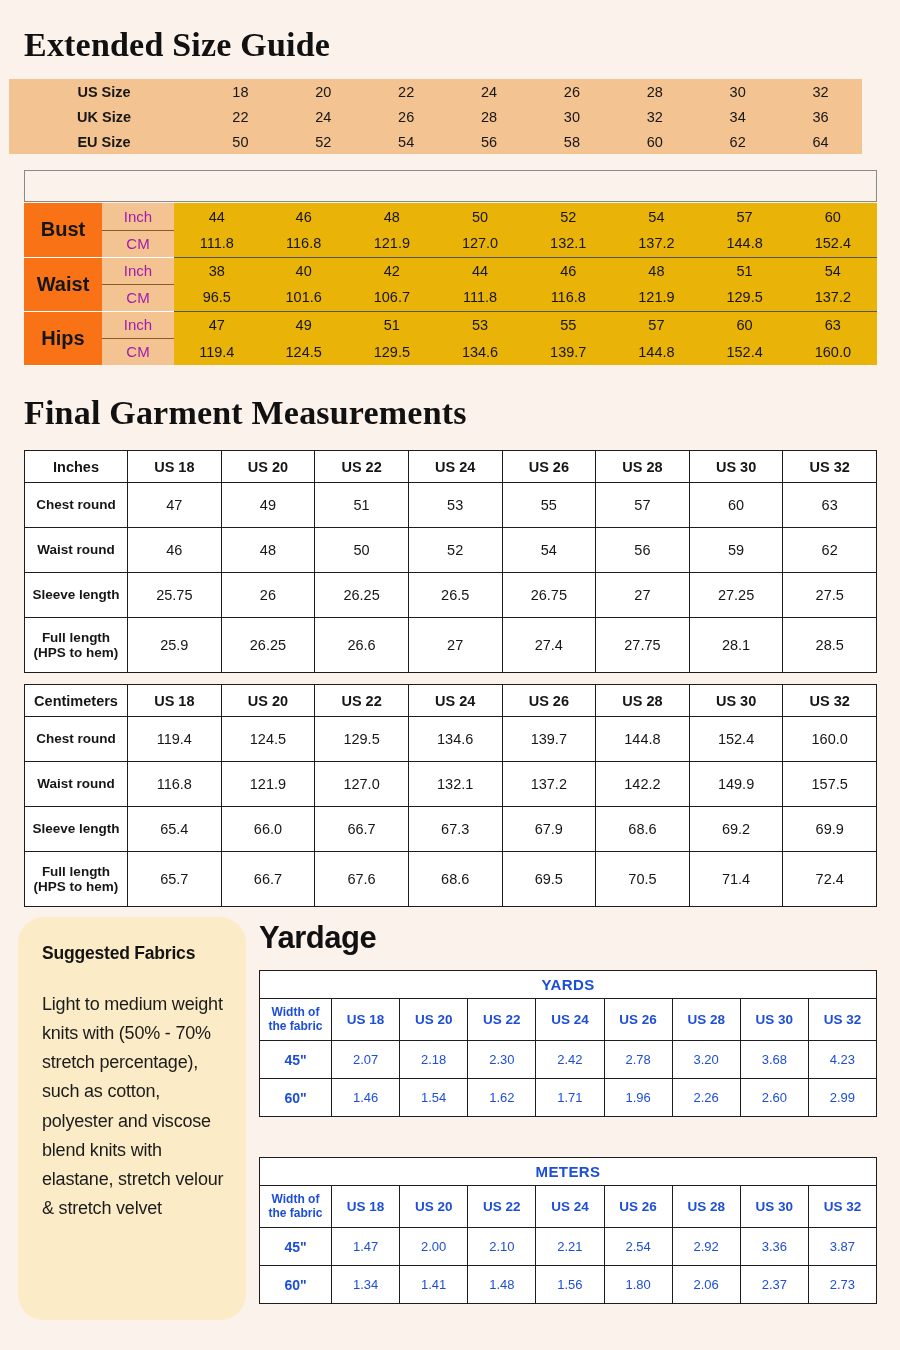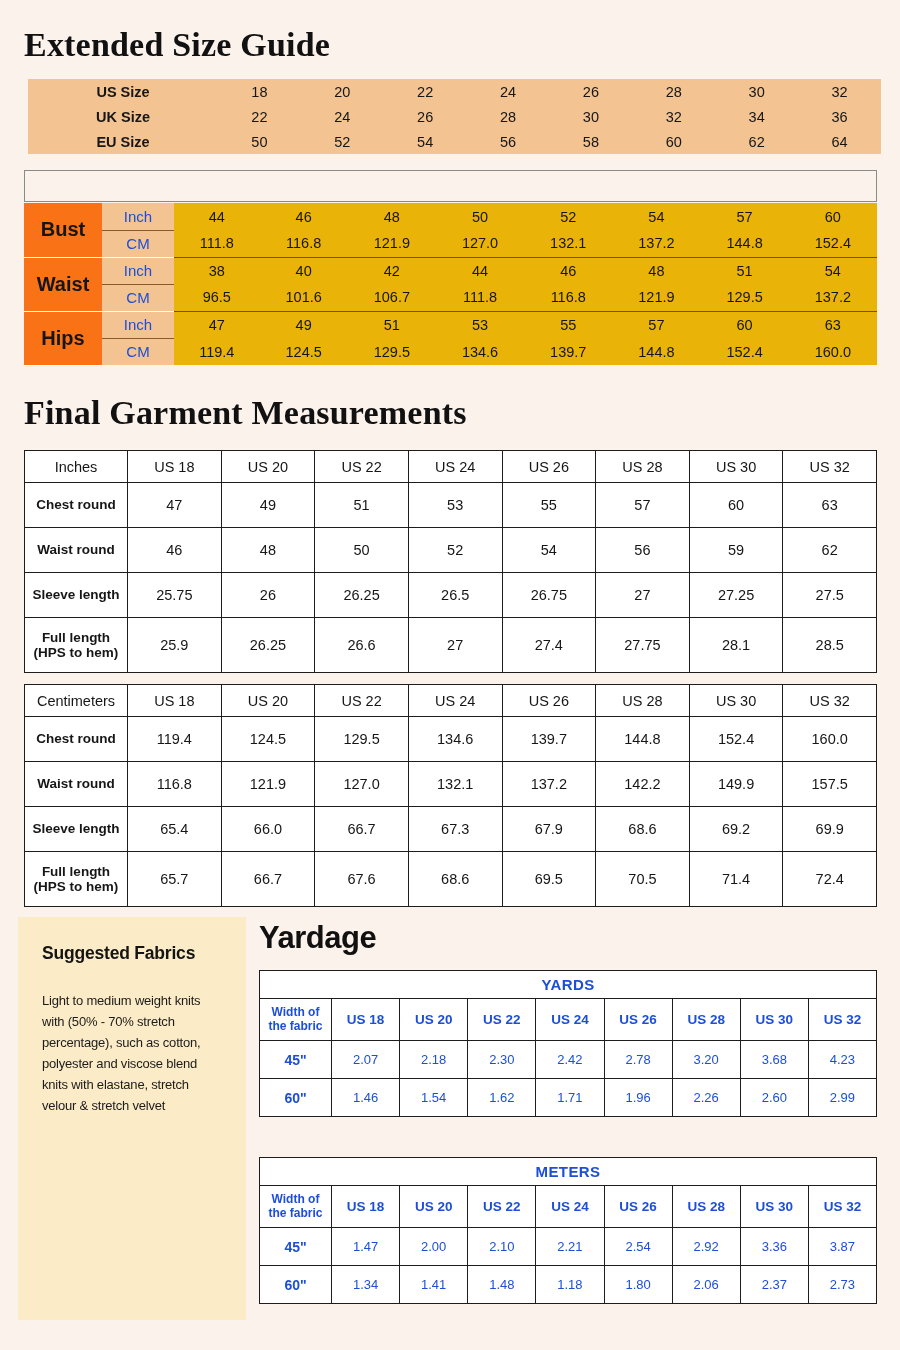--- a/index.html
+++ b/index.html
@@ -32,21 +32,21 @@
     font-weight: bold;
     font-size: 31px;
     letter-spacing: -0.5px;
     color: #111111;
     line-height: 1;
   }
 
   
   .size-head {
     position: absolute;
-    left: 28px;
+    left: 9px;
     top: 79px;
     width: 853px;
     background: #F3C391;
   }
   .size-head table { width: 100%; border-collapse: collapse; }
   .size-head td {
     font-size: 14.5px;
     text-align: center;
     padding: 4.5px 0;
     color: #161616;
@@ -89,21 +89,21 @@
     background: #f97316;
     font-weight: bold;
     font-size: 20px;
     width: 78px;
     border-bottom: 1.2px solid #FFFFFF;
   }
   .body-meas td.unit {
     background: #F3C391;
     width: 72px;
     font-size: 15px;
-    color: #1d4ed8;
+    color: #a21caf;
   }
   .body-meas td.unit.top { border-bottom: 1.6px solid #8A5A2B; }
   .body-meas tr.sep td { border-top: 1.3px solid #555555; }
   .body-meas tr.sep td.grp, .body-meas tr.sep td.unit { border-top: 1.3px solid #FFFFFF; }
 
   
   .gtable {
     position: absolute;
     left: 24px;
     width: 853px;
@@ -111,21 +111,21 @@
     background: #FFFFFF;
   }
   .gtable th, .gtable td {
     border: 1.6px solid #1d1d1d;
     text-align: center;
     font-size: 14.5px;
     color: #161616;
     background: #FFFFFF;
   }
   .gtable th {
-    font-weight: normal;
+    font-weight: bold;
     font-size: 14.5px;
     height: 32px;
     padding: 0 0;
   }
   .gtable td.rowlbl {
     font-weight: bold;
     font-size: 13.5px;
     width: 103px;
     line-height: 1.12;
     padding: 12px 2px;
@@ -135,30 +135,31 @@
 
   
   .fabrics {
     position: absolute;
     left: 18px;
     top: 917px;
     width: 228px;
     height: 403px;
     background: #FBEBC6;
     padding: 26px 22px 10px 24px;
+    border-radius: 26px;
   }
   .fabrics h3 {
     font-size: 17.5px;
     font-weight: bold;
     color: #141414;
     margin-bottom: 26px;
     letter-spacing: -0.2px;
   }
   .fabrics p {
-    font-size: 13px;
+    font-size: 18px;
     line-height: 1.62;
     color: #1c1c1c;
     letter-spacing: -0.2px;
   }
 
   
   .yardage-title { position: absolute; left: 259px; top: 922px; }
 
   .ytable {
     position: absolute;
@@ -517,21 +518,21 @@
           <td>2.54</td>
           <td>2.92</td>
           <td>3.36</td>
           <td>3.87</td>
         </tr>
         <tr>
           <td class="wlbl">60"</td>
           <td>1.34</td>
           <td>1.41</td>
           <td>1.48</td>
-          <td>1.18</td>
+          <td>1.56</td>
           <td>1.80</td>
           <td>2.06</td>
           <td>2.37</td>
           <td>2.73</td>
         </tr>
       </tbody>
   </table>
 
 </div>
 

